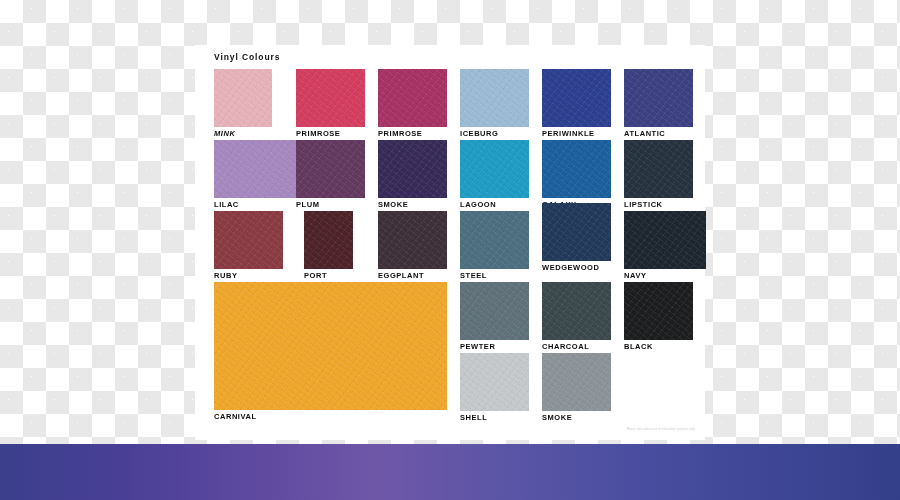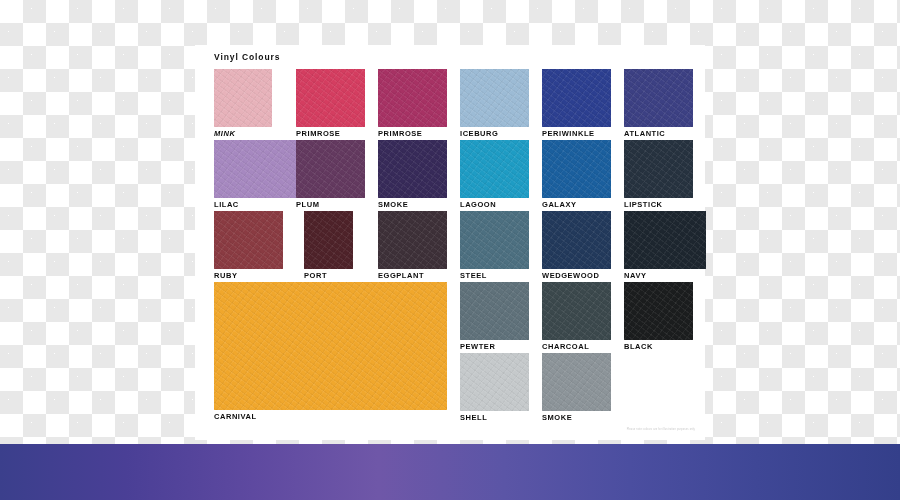--- a/index.html
+++ b/index.html
@@ -170,21 +170,21 @@
           <span class="swatch-label">PORT</span>
         </div>
         <div class="swatch-cell" style="left: 183px; top: 166px; width: 69px;">
           <div class="swatch-chip" style="background-color: rgb(61, 48, 56);"></div>
           <span class="swatch-label">EGGPLANT</span>
         </div>
         <div class="swatch-cell" style="left: 265px; top: 166px; width: 69px;">
           <div class="swatch-chip" style="background-color: rgb(76, 111, 128);"></div>
           <span class="swatch-label">STEEL</span>
         </div>
-        <div class="swatch-cell" style="left: 347px; top: 166px; width: 69px;">
+        <div class="swatch-cell" style="left: 347px; top: 158px; width: 69px;">
           <div class="swatch-chip" style="background-color: rgb(34, 57, 91);"></div>
           <span class="swatch-label">WEDGEWOOD</span>
         </div>
         <div class="swatch-cell" style="left: 429px; top: 166px; width: 82px;">
           <div class="swatch-chip" style="background-color: rgb(29, 38, 47);"></div>
           <span class="swatch-label">NAVY</span>
         </div>
         <div class="swatch-cell" style="left: 19px; top: 237px; width: 233px;">
           <div class="swatch-chip tall-wide" style="background-color: rgb(240, 167, 44);"></div>
           <span class="swatch-label">CARNIVAL</span>

